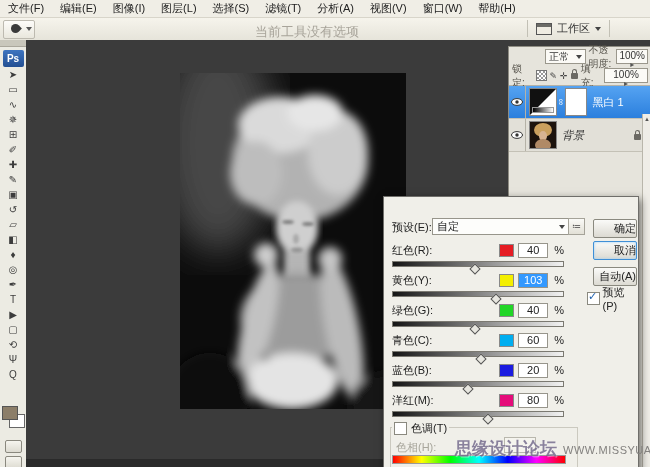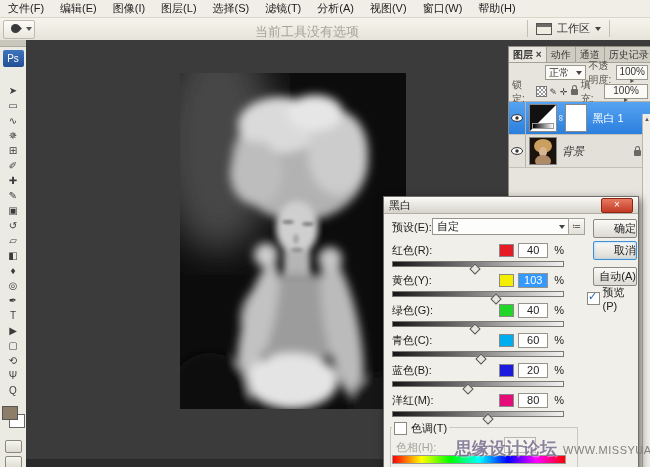--- a/index.html
+++ b/index.html
@@ -23,22 +23,22 @@
   #workspace{position:absolute;right:40px;top:2px;height:17px;display:flex;align-items:center;gap:5px;
              padding:0 8px;border-left:1px solid #c2c0b5;border-right:1px solid #c2c0b5;font-size:11px;color:#333;}
   .ws-icon{width:14px;height:10px;border:1px solid #555;background:#efece2;position:relative;}
   .ws-icon::before{content:"";position:absolute;left:0;top:0;right:0;height:3px;background:#6b6b66;}
   .dd-arrow{width:0;height:0;border-left:3px solid transparent;border-right:3px solid transparent;
             border-top:4px solid #444;}
   
   #toolbar{position:absolute;left:0;top:40px;width:26px;height:427px;background:#ececе4;
            background:#ecebe3;border-right:1px solid #9a988e;}
   #toolbar-head{height:6px;background:#c9c7bc;border-bottom:1px solid #aaa79c;}
-  #ps-logo{margin:3px auto 16px auto;width:21px;height:17px;background:linear-gradient(#3d74c0,#234f92);
-           border-radius:2px;color:#fff;font-weight:normal;font-size:10px;text-align:center;line-height:17px;}
+  #ps-logo{margin:3px auto 0 auto;width:21px;height:17px;background:linear-gradient(#3d74c0,#234f92);
+           border-radius:2px;color:#fff;font-weight:bold;font-size:10px;text-align:center;line-height:17px;}
   .tool{width:26px;height:15px;font-size:10px;line-height:15px;text-align:center;color:#3c3c3c;cursor:default;}
   #swatches{position:absolute;left:0px;top:365px;width:26px;height:26px;}
   .sw-bg{position:absolute;left:9px;top:9px;width:14px;height:12px;background:#fff;border:1px solid #666;}
   .sw-fg{position:absolute;left:2px;top:1px;width:14px;height:12px;background:#8c7e69;border:1px solid #555;}
   .mode-btn{position:absolute;left:5px;width:15px;height:11px;border:1px solid #8a887e;
             background:linear-gradient(#f6f5ef,#dddbD1);border-radius:2px;}
   
   #canvas{position:absolute;left:26px;top:40px;width:624px;height:427px;background:#3b3b3b;}
   #bottom-strip{position:absolute;left:0;bottom:0;width:624px;height:8px;background:#2a2a2a;}
   #photo{position:absolute;left:154px;top:33px;width:226px;height:336px;background:#000;}
@@ -234,27 +234,20 @@
           <ellipse cx="112" cy="308" rx="46" ry="28" fill="#e4e4e4"></ellipse>
           <ellipse cx="30" cy="320" rx="40" ry="40" fill="#111111"></ellipse>
           <ellipse cx="210" cy="330" rx="40" ry="30" fill="#161616"></ellipse>
         </g>
       </svg>
     </div>
     <div id="bottom-strip"></div>
   </div>
 
   <div id="panel">
-    <div id="tabs">
-      <span class="tab active"><span>图层</span> <span>×</span></span>
-      <span class="tab">动作</span>
-      <span class="tab">通道</span>
-      <span class="tab">历史记录</span>
-
-    </div>
     <div class="prow">
       <span class="pselect">
         <span>正常</span>
           <span class="dd-arrow"></span>
       </span>
       <span class="plabel">不透明度:</span>
       <span class="pvalue">
         <span>100%</span>
           <span class="spin">▸</span>
       </span>
@@ -305,24 +298,20 @@
             </svg>
         </span>
         <span class="layer-name italic">背景</span>
         <span class="mini-lock row-lock"></span>
       </div>
     </div>
     <div id="pscroll"><span>▲</span></div>
   </div>
 
   <div id="dialog">
-    <div id="dlg-title">
-      <span id="dlg-title-text">黑白</span>
-      <span id="dlg-close">×</span>
-    </div>
 
     <span class="dlg-label" style="left:8px;top:23px;">预设(E):</span>
     <span id="preset-select">
       <span>自定</span>
         <span class="dd-arrow"></span>
     </span>
     <span id="preset-list-btn">≔</span>
 
     <span class="dlg-btn" style="top:22px;" id="btn-ok">确定</span>
     <span class="dlg-btn" style="top:44px;" id="btn-cancel">取消</span>

